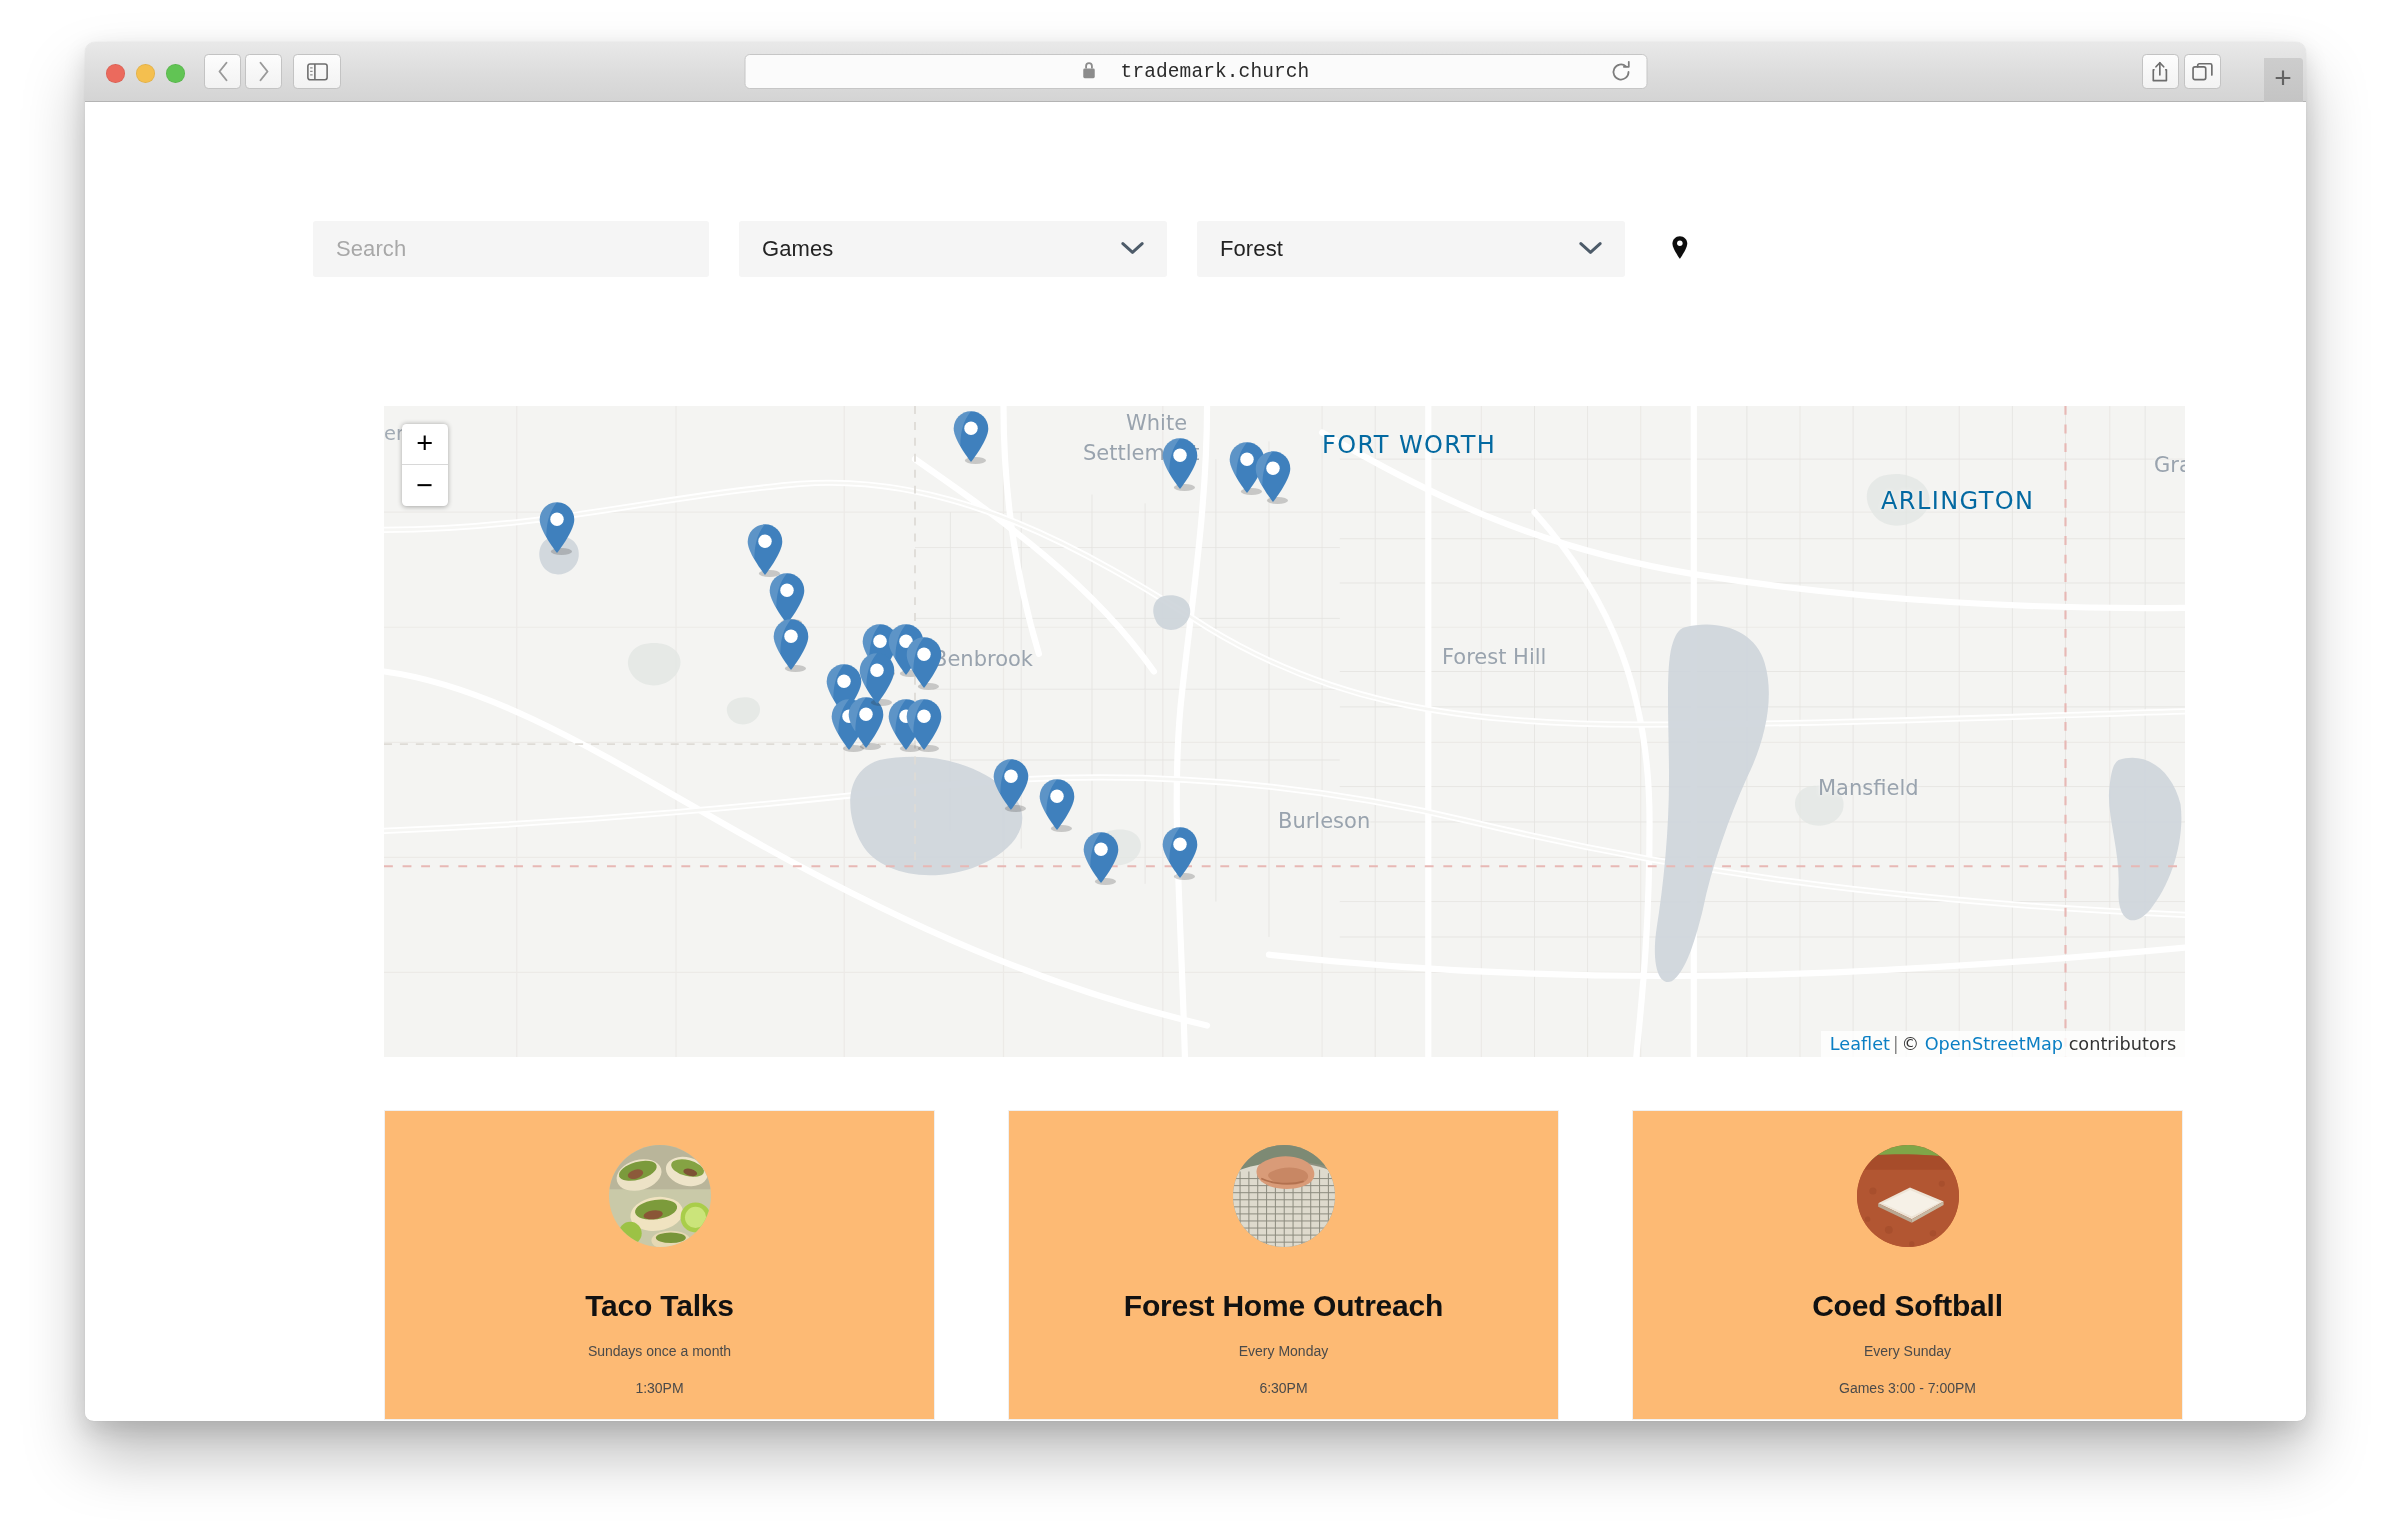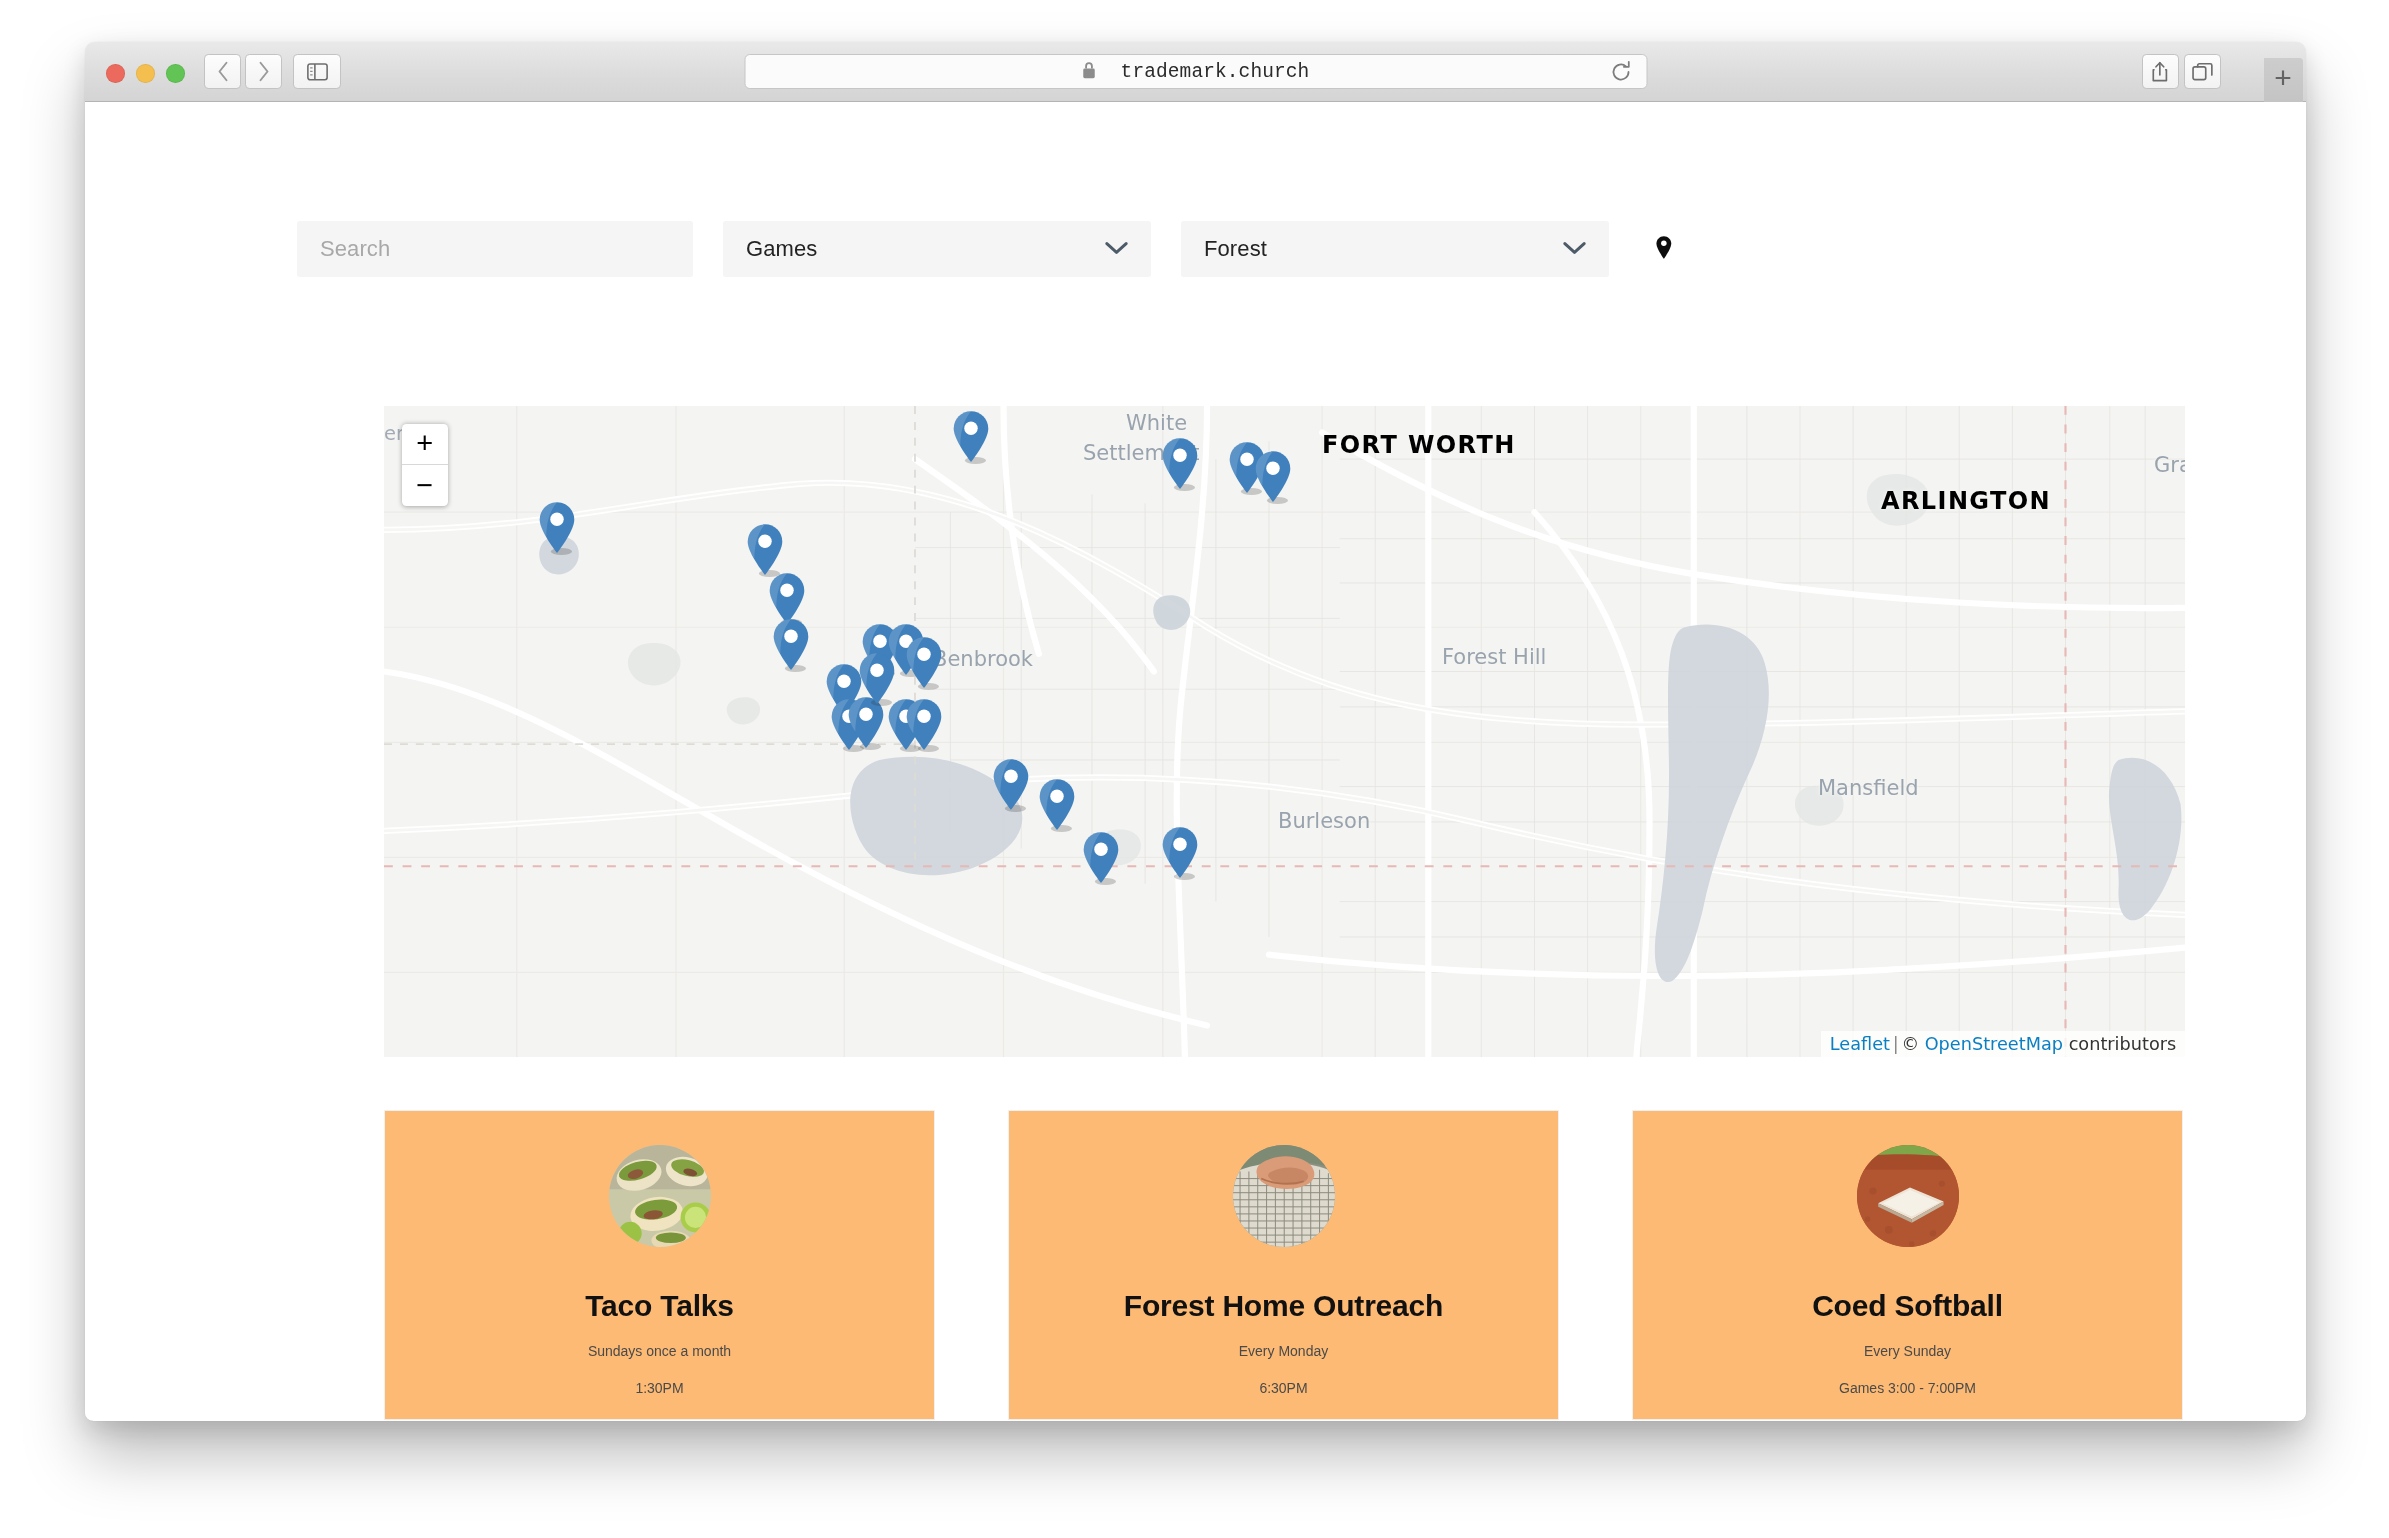--- a/index.html
+++ b/index.html
@@ -113,21 +113,21 @@
   .page {
     position: relative;
     height: 1318px;
     background: #ffffff;
     overflow: hidden;
   }
 
   
   .filterbar {
     position: absolute;
-    left: 212px;
+    left: 228px;
     top: 119px;
     width: 1827px;
     display: flex;
     align-items: center;
     gap: 30px;
   }
 
   .field {
     height: 56px;
     background: #f5f5f5;
@@ -170,21 +170,21 @@
   .map-canvas { position: absolute; inset: 0; }
 
   .map-label {
     position: absolute;
     color: #9aa5b1;
     font-family: "DejaVu Sans", sans-serif;
     white-space: nowrap;
     text-shadow: 0 0 2.7px #f5f5f3, 0 0 5.3px #f5f5f3;
     pointer-events: none;
   }
-  .map-label.city  { font-size: 24px; font-weight: 700; letter-spacing: 1.4px; color: #000000; }
+  .map-label.city  { font-size: 24px; font-weight: 400; letter-spacing: 1.4px; color: #0369a1; }
   .map-label.town  { font-size: 21px; font-weight: 400; color: #99a3ae; }
   .map-label.small { font-size: 19.5px; font-weight: 500; color: #a2abb5; }
 
   .zoom-ctl {
     position: absolute;
     left: 17.7px;
     top: 17.7px;
     width: 46px;
     background: #ffffff;
     border-radius: 4.4px;

